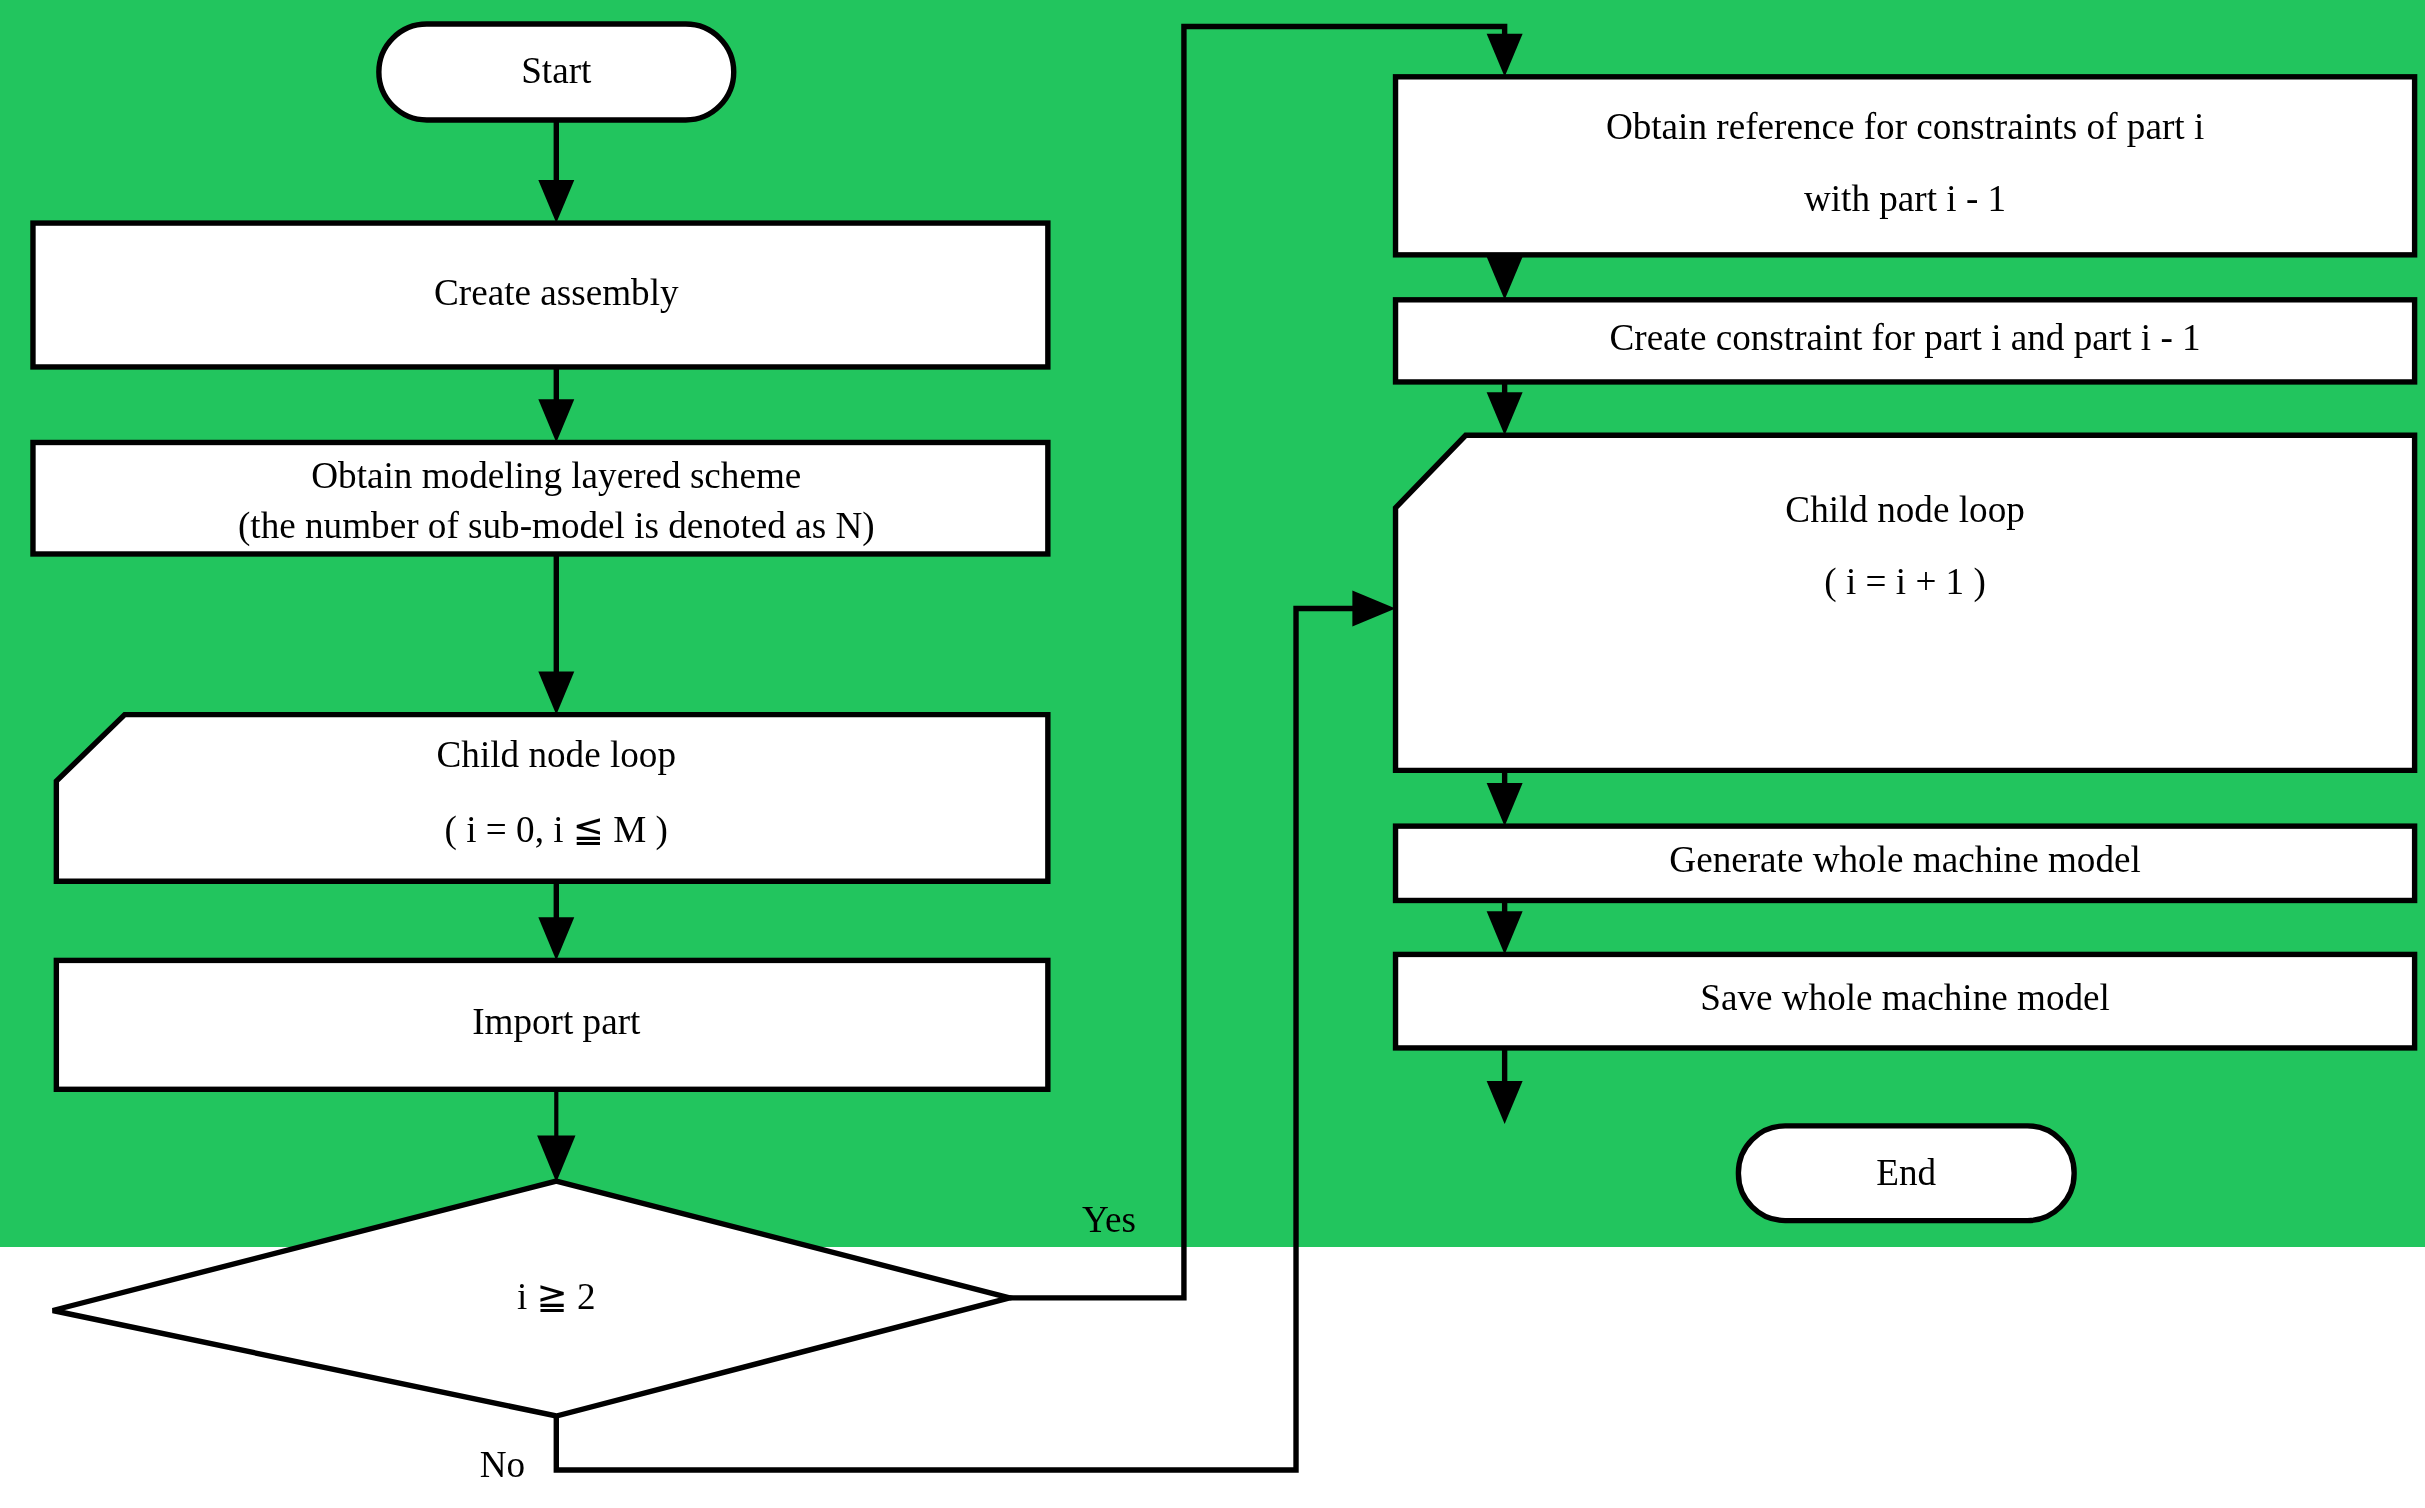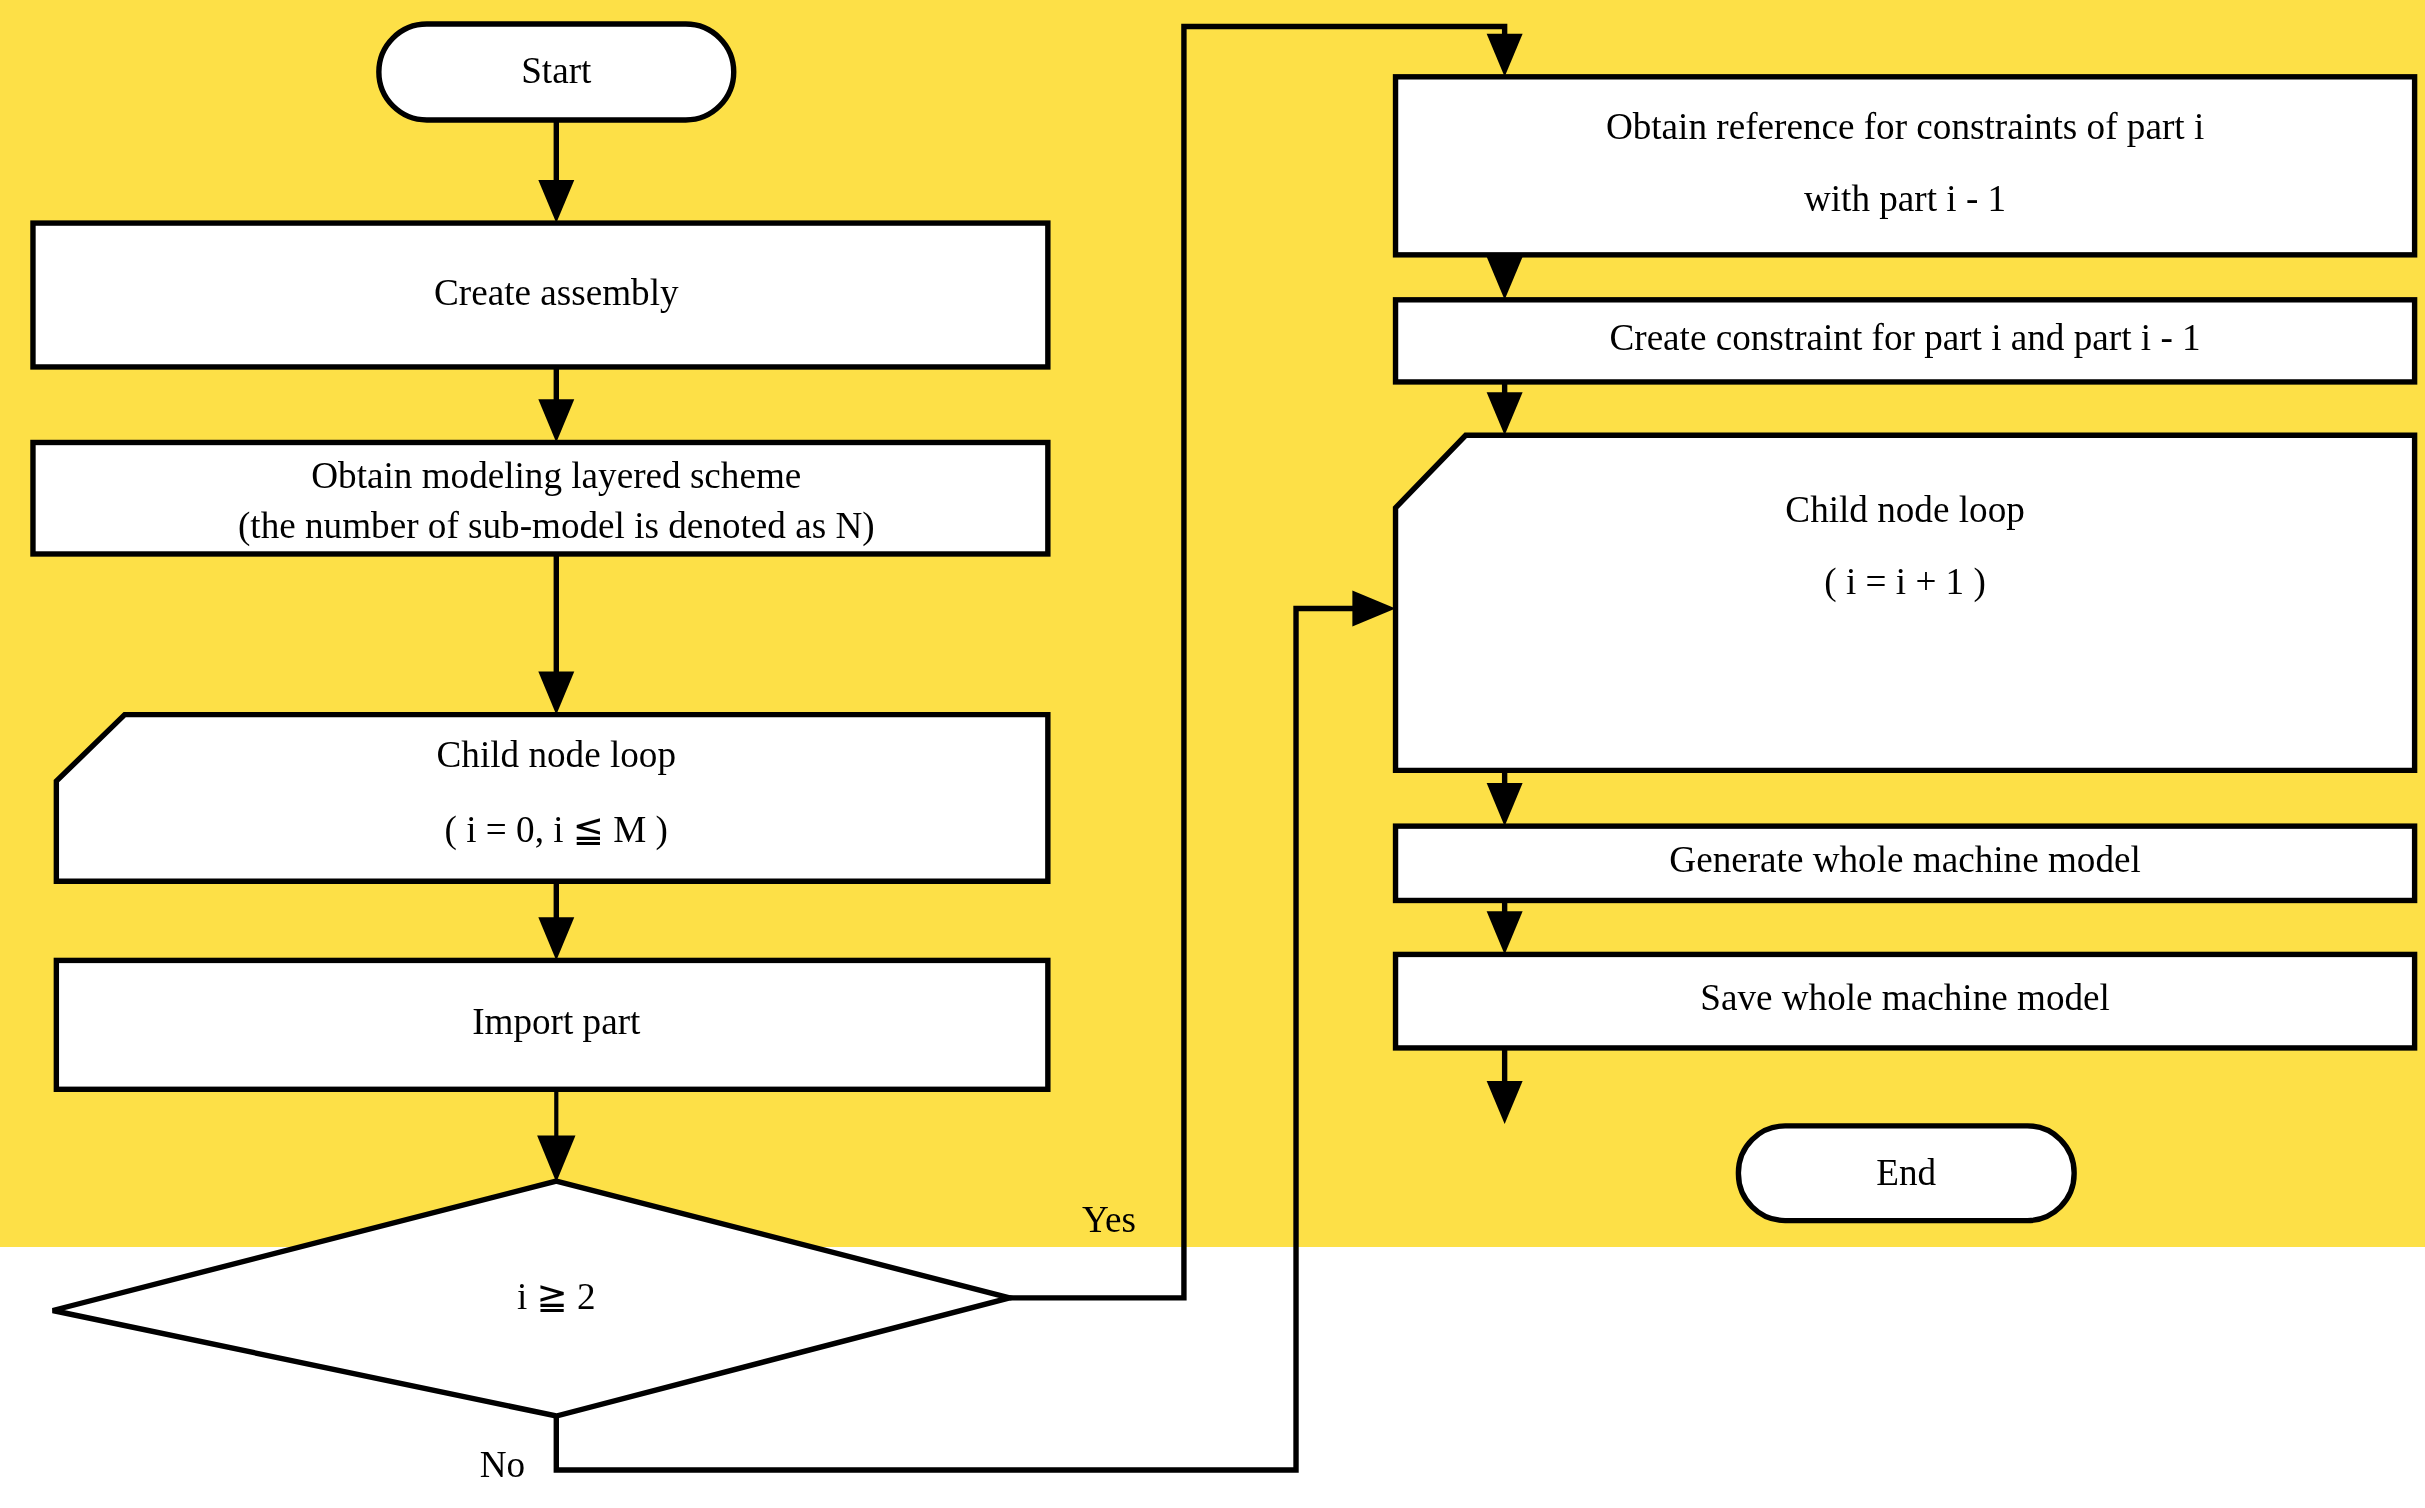--- a/index.html
+++ b/index.html
@@ -10,21 +10,21 @@
   body {
     width: 2426px;
     height: 1509px;
     overflow: hidden;
     font-family: "Liberation Serif", "DejaVu Serif", serif;
   }
   #flowchart-root {
     position: relative;
     width: 2426px;
     height: 1247px;
-    background: #fde047;
+    background: #22c55e;
   }
   svg.chart {
     position: absolute;
     left: 0;
     top: 0;
     width: 2426px;
     height: 1509px;
     display: block;
   }
   .shape-outline {

